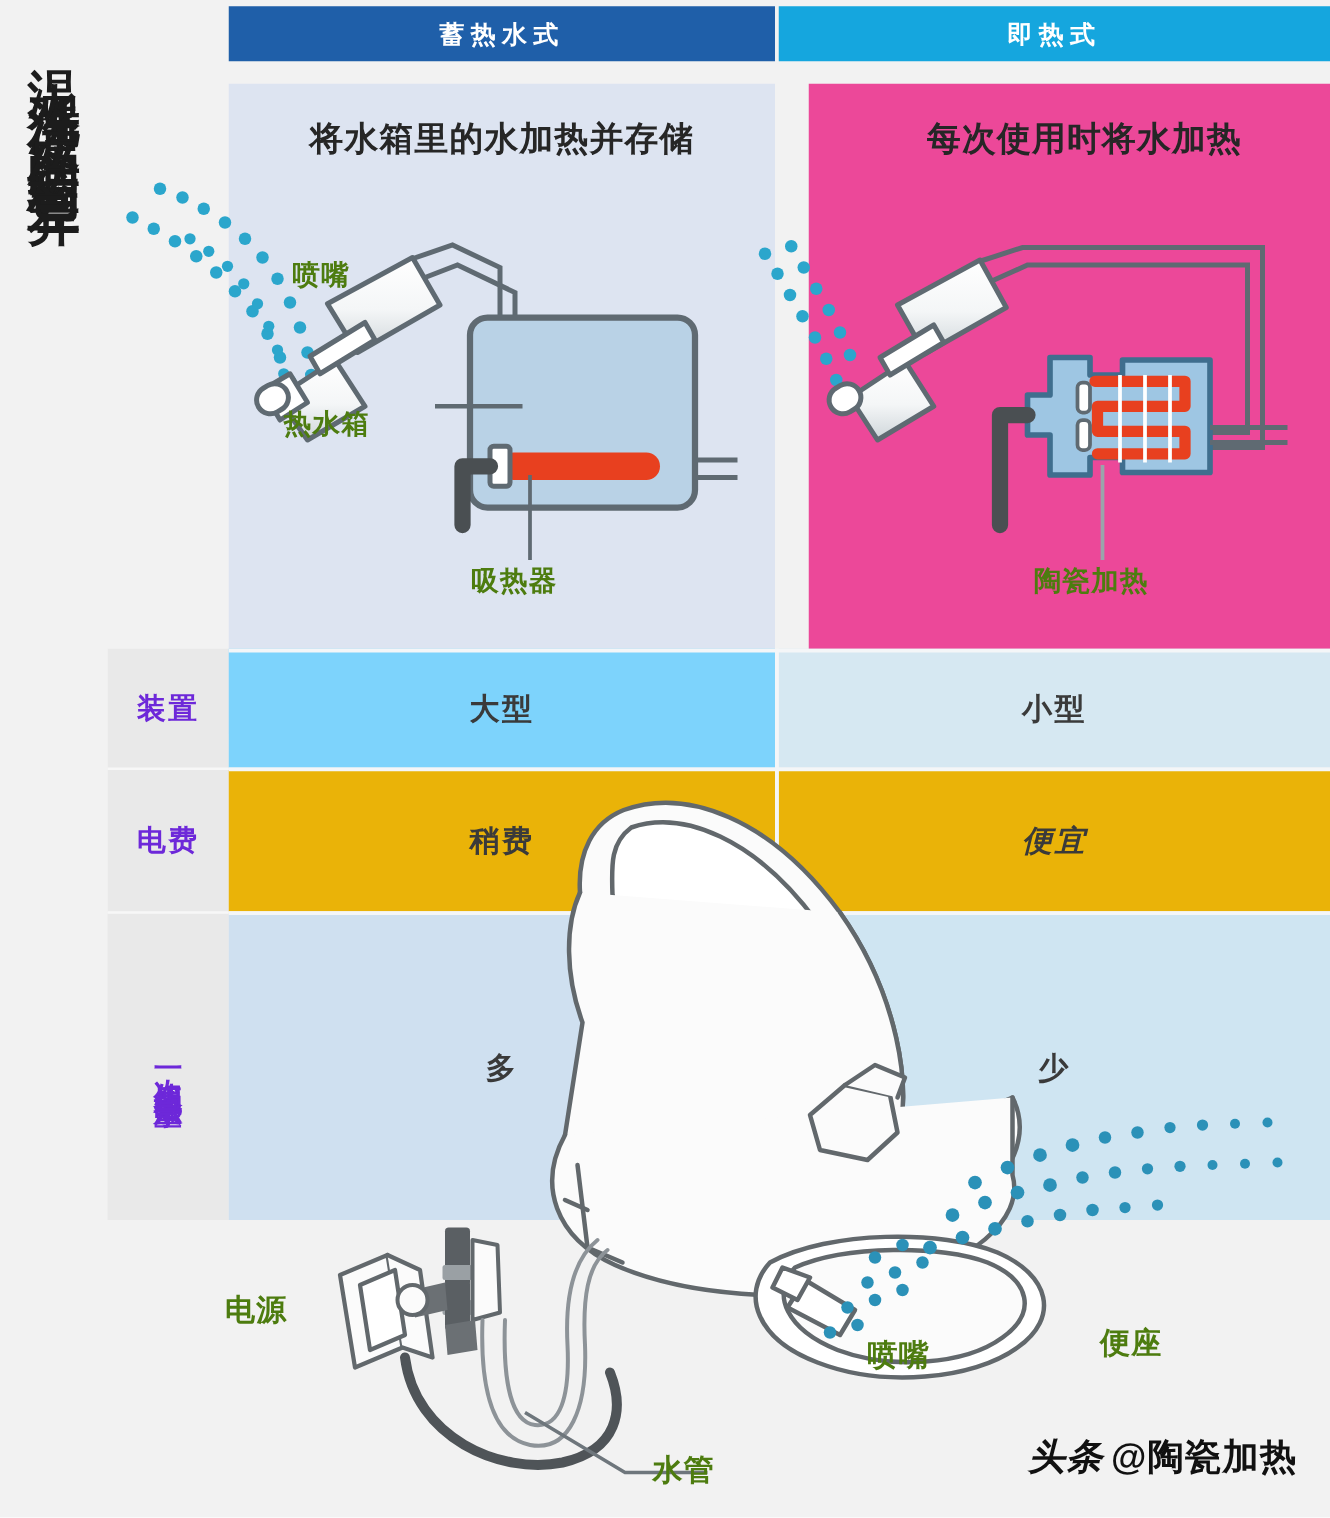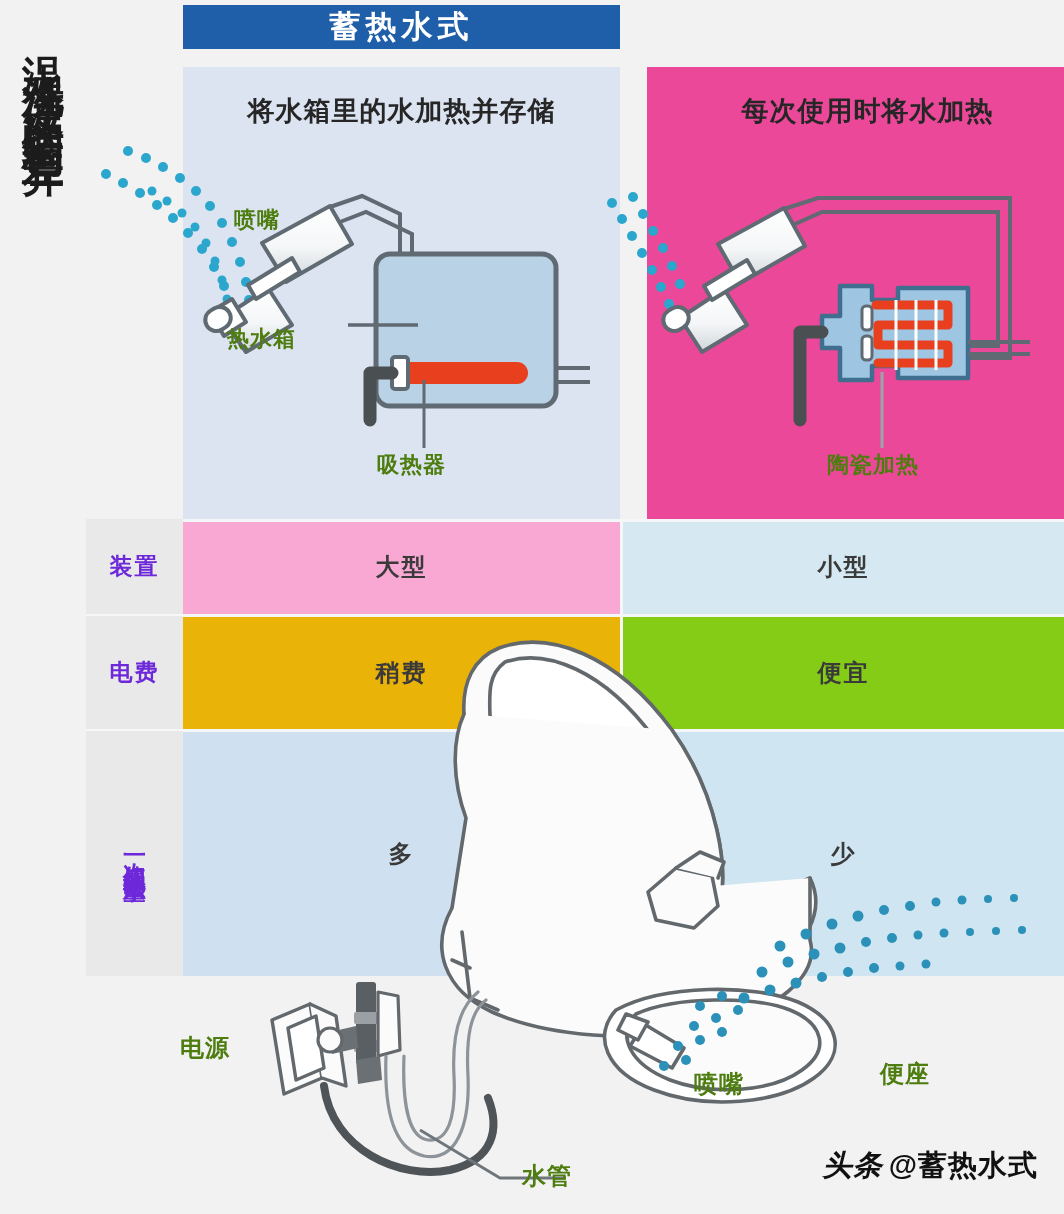--- a/index.html
+++ b/index.html
@@ -53,21 +53,21 @@
   }
   .rowlabel-col .sep{
     position:absolute;left:0;width:100%;height:2px;background:#f7f7f7;
   }
 
   
   .hdr{
     position:absolute;
     top:5px; height:44px;
     color:#ffffff;
-    font-size:31px;
+    font-size:20px;
     font-weight:bold;
     letter-spacing:5px;
     display:flex;align-items:center;justify-content:center;
   }
   .hdr.left{left:97px;width:437px;background:#1f5fa9;}
   .hdr.right{left:537px;width:441px;background:#15a6de;}
 
   
   .panel{
     position:absolute;
@@ -88,25 +88,25 @@
     position:absolute;
     display:flex;align-items:center;justify-content:center;
     font-size:24px;font-weight:bold;color:#3a3a3a;
     letter-spacing:2px;
   }
   .cell.c-l{left:97px;width:437px;}
   .cell.c-r{left:537px;width:441px;}
   .r1{top:519px;height:95px;}
   .r2{top:616px;height:113px;}
   .r3{top:731px;height:245px;}
-  .bg-l1{background:#f9a8d4;}
+  .bg-l1{background:#7dd3fc;}
   .bg-l2{background:#eab308;}
   .bg-l3{background:#cfe0f0;}
   .bg-r1{background:#d6e8f2;}
-  .bg-r2{background:#84cc16;}
+  .bg-r2{background:#eab308;font-style:italic;}
   .bg-r3{background:#cfe5f2;}
 
   .rowlab{
     position:absolute;
     left:0;width:97px;
     display:flex;align-items:center;justify-content:center;
     font-size:23px;font-weight:bold;color:#6d28d9;letter-spacing:2px;
   }
   .rowlab.vert span{
     writing-mode:vertical-rl;
@@ -151,20 +151,23 @@
 
   <div class="grid">
 
     <div class="rowlabel-col">
       <div class="sep" style="top:95px"></div>
       <div class="sep" style="top:210px"></div>
     </div>
 
     <div class="hdr left">
       <span>蓄热水式</span>
+    </div>
+    <div class="hdr right">
+      <span>即热式</span>
     </div>
 
     <div class="panel left">
       <div class="sub">将水箱里的水加热并存储</div>
     </div>
     <div class="panel right">
       <div class="sub">每次使用时将水加热</div>
     </div>
 
     <div class="cell c-l r1 bg-l1">大型</div>
@@ -419,16 +422,16 @@
   <div class="dlabel" style="left:227px; top:324px;">热水箱</div>
   <div class="dlabel" style="left:377px; top:450px;">吸热器</div>
   <div class="dlabel" style="left:827px; top:450px;">陶瓷加热</div>
 
   <div class="dlabel big" style="left:180px; top:1032px;">电源</div>
   <div class="dlabel big" style="left:522px; top:1160px;">水管</div>
   <div class="dlabel big" style="left:694px; top:1068px;">喷嘴</div>
   <div class="dlabel big" style="left:880px; top:1058px;">便座</div>
 
   <div class="watermark">
-    <span class="tt">头条</span><span>@蓄热水式</span>
+    <span class="tt">头条</span><span>@陶瓷加热</span>
   </div>
 
 </div>
 
 </body></html>

